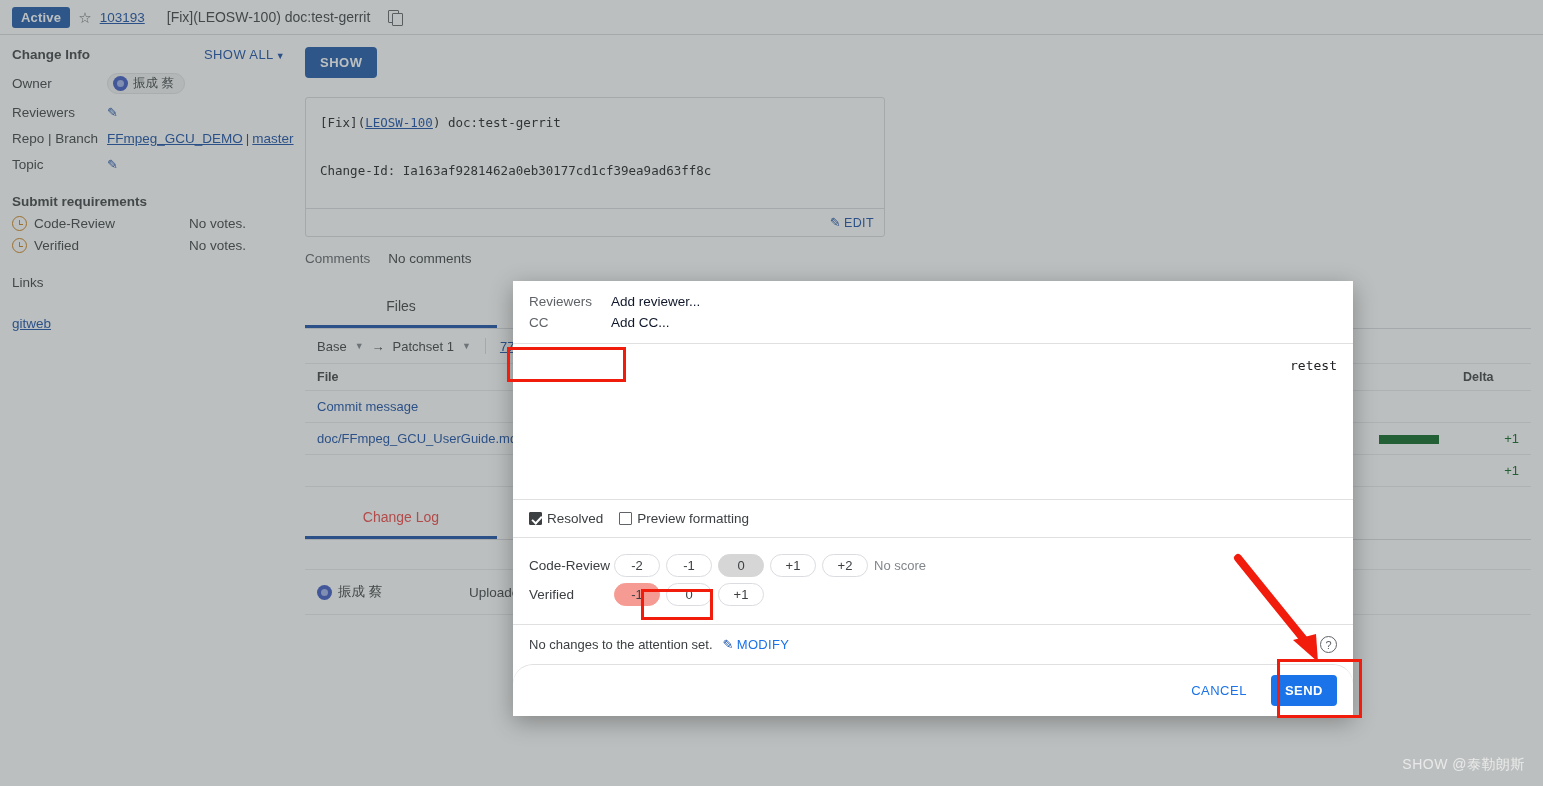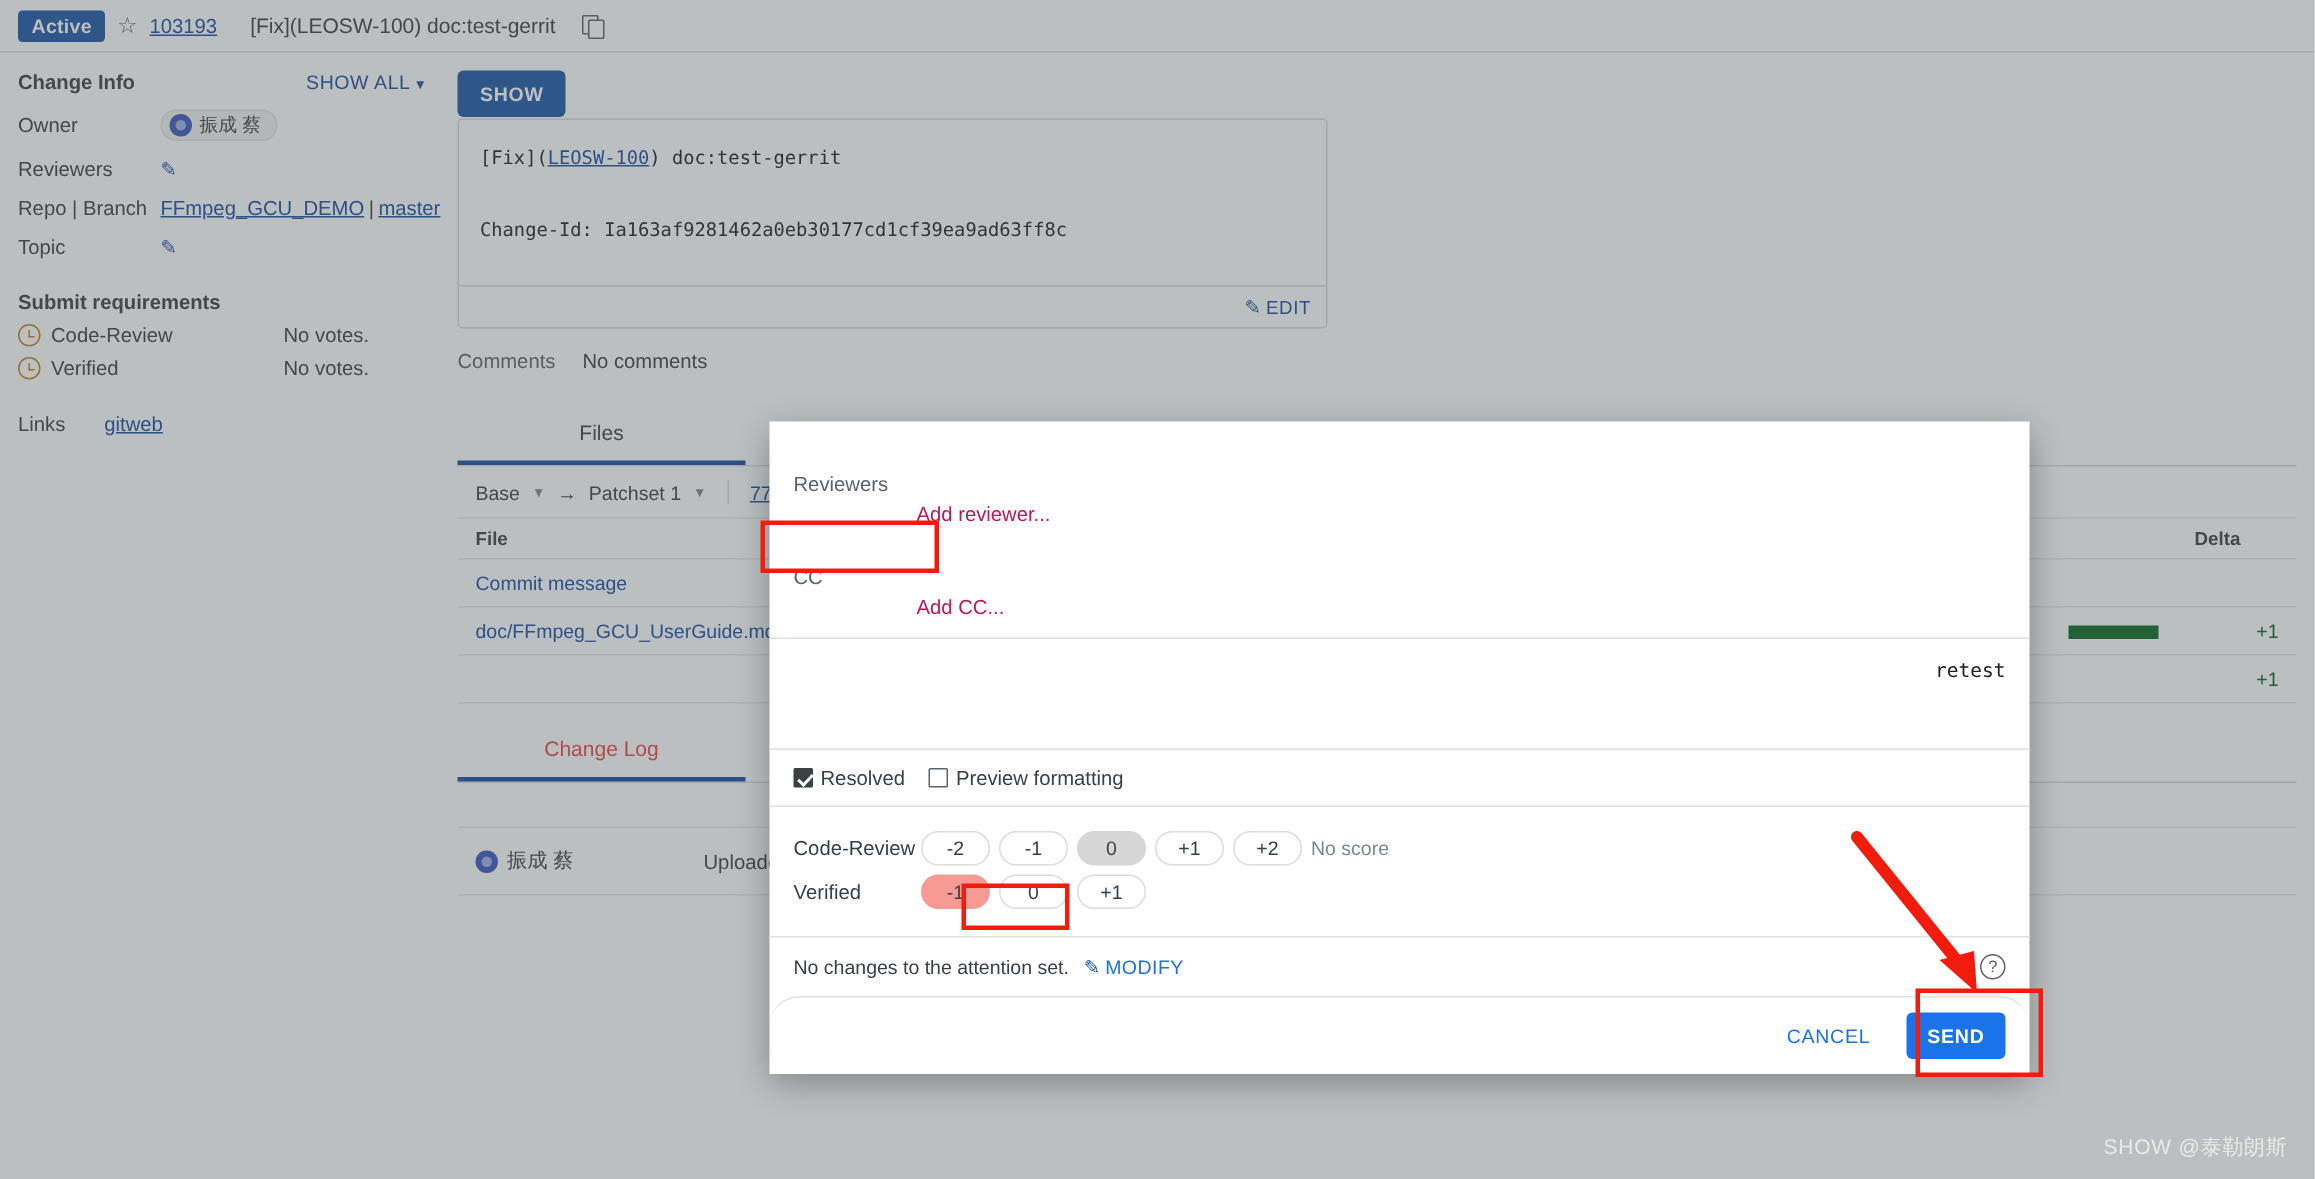--- a/index.html
+++ b/index.html
@@ -72,31 +72,31 @@
   .sr-title { font-weight: bold; font-size: 13.5px; margin-top: 22px; }
   .sr-row { display: flex; align-items: center; margin-top: 7px; font-size: 13.5px; }
   .clock {
     width: 15px; height: 15px; border-radius: 50%;
     border: 1.6px solid #c9801a; position: relative; flex: none; margin-right: 7px;
   }
   .clock::before { content:""; position:absolute; left:5.5px; top:2.5px; width:1.4px; height:5px; background:#c9801a; }
   .clock::after  { content:""; position:absolute; left:6px; top:6.5px; width:4px; height:1.4px; background:#c9801a; }
   .sr-name { width: 155px; }
   .sr-val { color: #3c4043; }
-  .links-row { display: flex; gap: 26px; margin-top: 22px; font-size: 13.5px; }
+  .links-row { display: flex; gap: 26px; margin-top: 22px; font-size: 13.5px; flex-direction: column; }
 
   
   .main { flex: 1; padding: 12px 12px 0 0; min-width: 0; }
   .reply-btn {
     background: #1a56a8; color: #fff; border: none; border-radius: 4px;
     font-size: 13px; font-weight: bold; letter-spacing: .5px;
     padding: 8px 15px; cursor: pointer; font-family: inherit;
   }
   .commit-box {
-    margin-top: 1px; width: 580px;
+    margin-top: 19px; width: 580px;
     border: 1px solid #dadce0; border-radius: 3px; background: #fff;
   }
   .commit-text {
     padding: 13px 14px 26px;
     font-family: "DejaVu Sans Mono", monospace; font-size: 12.5px;
     color: #202124; line-height: 1.9;
     white-space: pre-wrap;
   }
   .commit-foot {
     border-top: 1px solid #dadce0; padding: 6px 10px;
@@ -151,21 +151,21 @@
   #modal {
     position: absolute; left: 513px; top: 281px;
     width: 840px; height: 435px;
     background: #fff;
     box-shadow: 0 6px 22px rgba(0,0,0,0.30);
     display: flex; flex-direction: column;
   }
   .m-section { padding: 10px 16px; }
   .m-rowline { display: flex; align-items: center; font-size: 13.5px; padding: 3px 0; }
   .m-label { width: 82px; color: #5f6368; flex: none; }
-  .m-placeholder { color: #be185d; font-size: 13.5px; margin-top: 41px; }
+  .m-placeholder { color: #0f172a; font-size: 13.5px; }
   .m-divider { border-top: 1px solid #e0e0e0; }
 
   .m-textarea {
     flex: 1; min-height: 0;
     padding: 14px 16px;
     font-family: "DejaVu Sans Mono", monospace; font-size: 13px; color: #202124; text-align: right;
   }
 
   .m-checks { display: flex; align-items: center; gap: 16px; padding: 11px 16px; font-size: 13.5px; }
   .m-check { display: flex; align-items: center; gap: 5px; }

